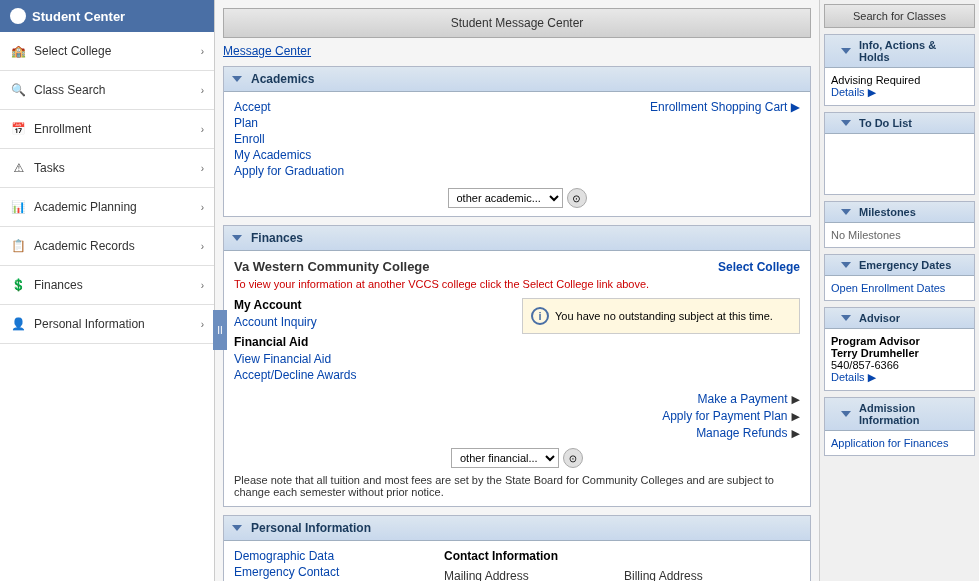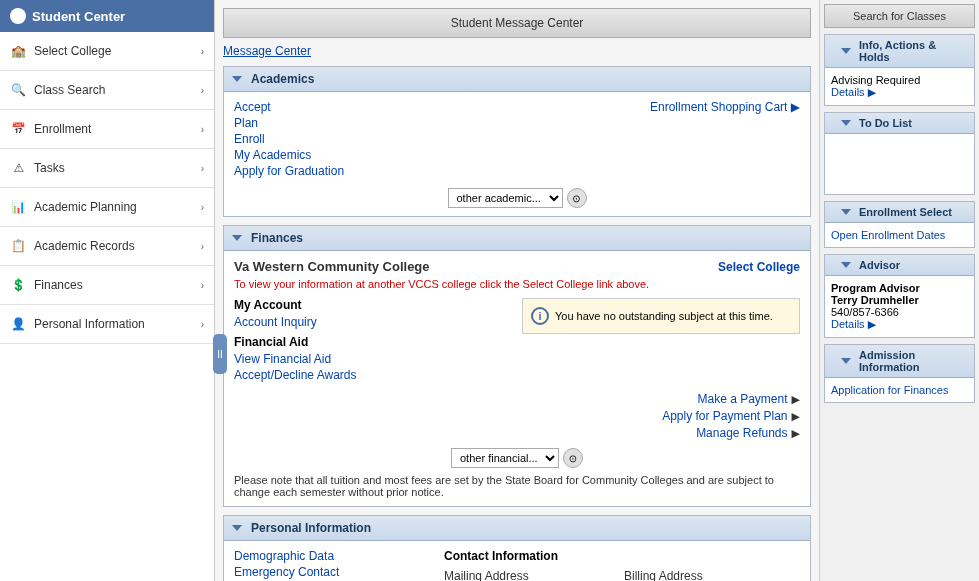--- a/index.html
+++ b/index.html
@@ -46,29 +46,28 @@
     .chevron { font-size: 10px; color: #666; }
 
     
     .drag-handle {
       position: absolute;
       left: 213px;
       top: 310px;
       width: 14px;
       height: 40px;
       background: #6c8ebf;
-      border-radius: 5px;
+      border-radius: 0;
       display: flex;
       align-items: center;
       justify-content: center;
       cursor: ew-resize;
       z-index: 10;
       color: #fff;
       font-size: 10px;
-      margin-top: 24px;
     }
 
     
     #main {
       flex: 1;
       overflow-y: auto;
       background: #f5f5f5;
       padding: 8px;
     }
 
@@ -494,26 +493,35 @@
   <div class="right-section">
     <div class="right-section-header">
       <span class="tri-down"></span>
       <span>To Do List</span>
     </div>
     <div class="right-section-body" style="min-height: 60px;">
     </div>
   </div>
 
   
-
-  
   <div class="right-section">
     <div class="right-section-header">
       <span class="tri-down"></span>
-      <span>Enrollment Select</span>
+      <span>Milestones</span>
+    </div>
+    <div class="right-section-body">
+      <span class="right-empty">No Milestones</span>
+    </div>
+  </div>
+
+  
+  <div class="right-section">
+    <div class="right-section-header">
+      <span class="tri-down"></span>
+      <span>Emergency Dates</span>
     </div>
     <div class="right-section-body">
       <a href="#" class="details-link">Open Enrollment Dates</a>
     </div>
   </div>
 
   
   <div class="right-section">
     <div class="right-section-header">
       <span class="tri-down"></span>

